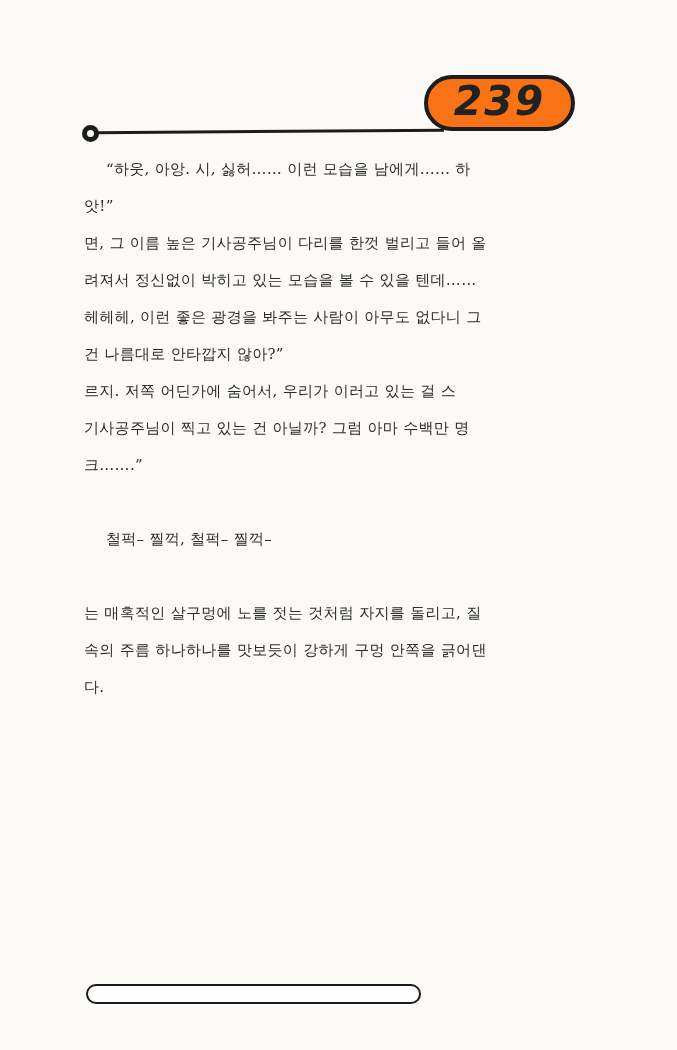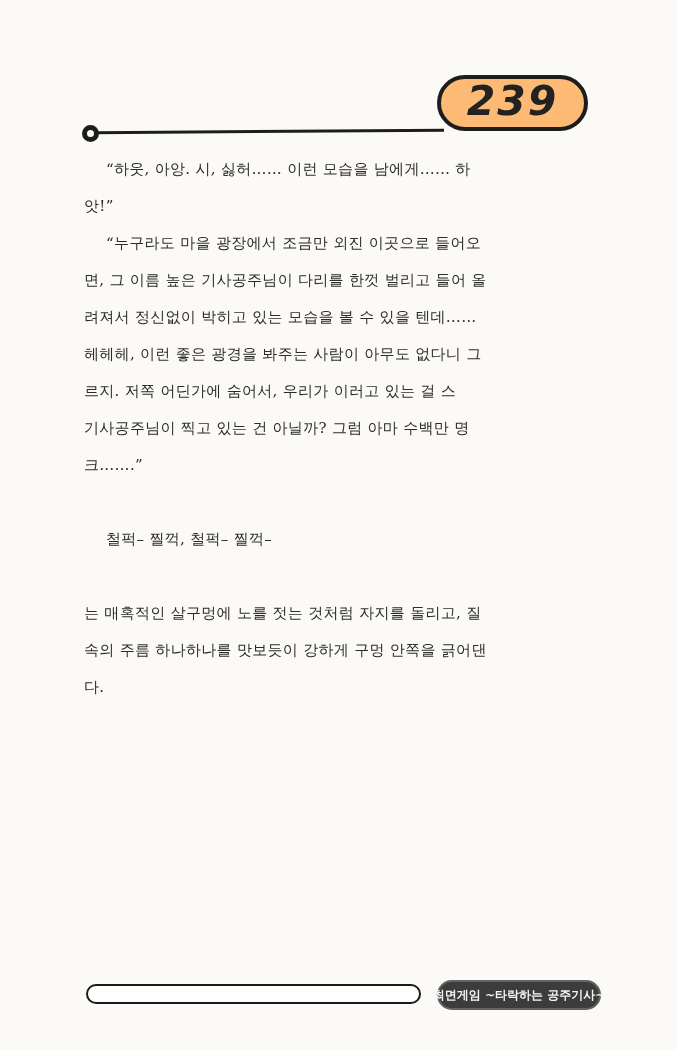--- a/index.html
+++ b/index.html
@@ -35,23 +35,23 @@
   .header-rule {
     position: absolute;
     left: 96px; top: 130px;
     width: 348px; height: 3px;
     background: var(--rule);
     transform: rotate(-0.4deg);
     z-index: 0;
   }
   .page-number-pill {
     position: absolute;
-    left: 437px; top: 75px;
+    left: 424px; top: 75px;
     width: 151px; height: 56px;
-    background: #fdba74;
+    background: #f97316;
     border: 4px solid var(--rule);
     border-radius: 30px;
     display: flex;
     align-items: center;
     justify-content: center;
     z-index: 2;
   }
   .page-number-pill .num {
     font-family: "DejaVu Sans", "Liberation Sans", sans-serif;
     font-style: italic;
@@ -113,33 +113,30 @@
 
   <div class="header-ring"></div>
   <div class="header-rule"></div>
   <div class="page-number-pill">
     <span class="num">239</span>
   </div>
 
   <div class="body-text">
       <div class="line indent">“하웃, 아앙. 시, 싫허…… 이런 모습을 남에게…… 하</div>
       <div class="line">앗!”</div>
-      <div class="line indent">“누구라도 마을 광장에서 조금만 외진 이곳으로 들어오</div>
       <div class="line">면, 그 이름 높은 기사공주님이 다리를 한껏 벌리고 들어 올</div>
       <div class="line">려져서 정신없이 박히고 있는 모습을 볼 수 있을 텐데……</div>
       <div class="line">헤헤헤, 이런 좋은 광경을 봐주는 사람이 아무도 없다니 그</div>
+      <div class="line">건 나름대로 안타깝지 않아?”</div>
       <div class="line">르지. 저쪽 어딘가에 숨어서, 우리가 이러고 있는 걸 스</div>
       <div class="line">기사공주님이 찍고 있는 건 아닐까? 그럼 아마 수백만 명</div>
       <div class="line">크…….”</div>
       <div class="line blank"></div>
       <div class="line indent">철퍽– 찔꺽, 철퍽– 찔꺽–</div>
       <div class="line blank"></div>
       <div class="line">는 매혹적인 살구멍에 노를 젓는 것처럼 자지를 돌리고, 질</div>
       <div class="line">속의 주름 하나하나를 맛보듯이 강하게 구멍 안쪽을 긁어댄</div>
       <div class="line">다.</div>
     </div>
 
   <div class="footer-capsule"></div>
-  <div class="footer-badge">
-    <span class="badge-label">최면게임 ~타락하는 공주기사~</span>
-  </div>
 
 </div>
 
 </body></html>

